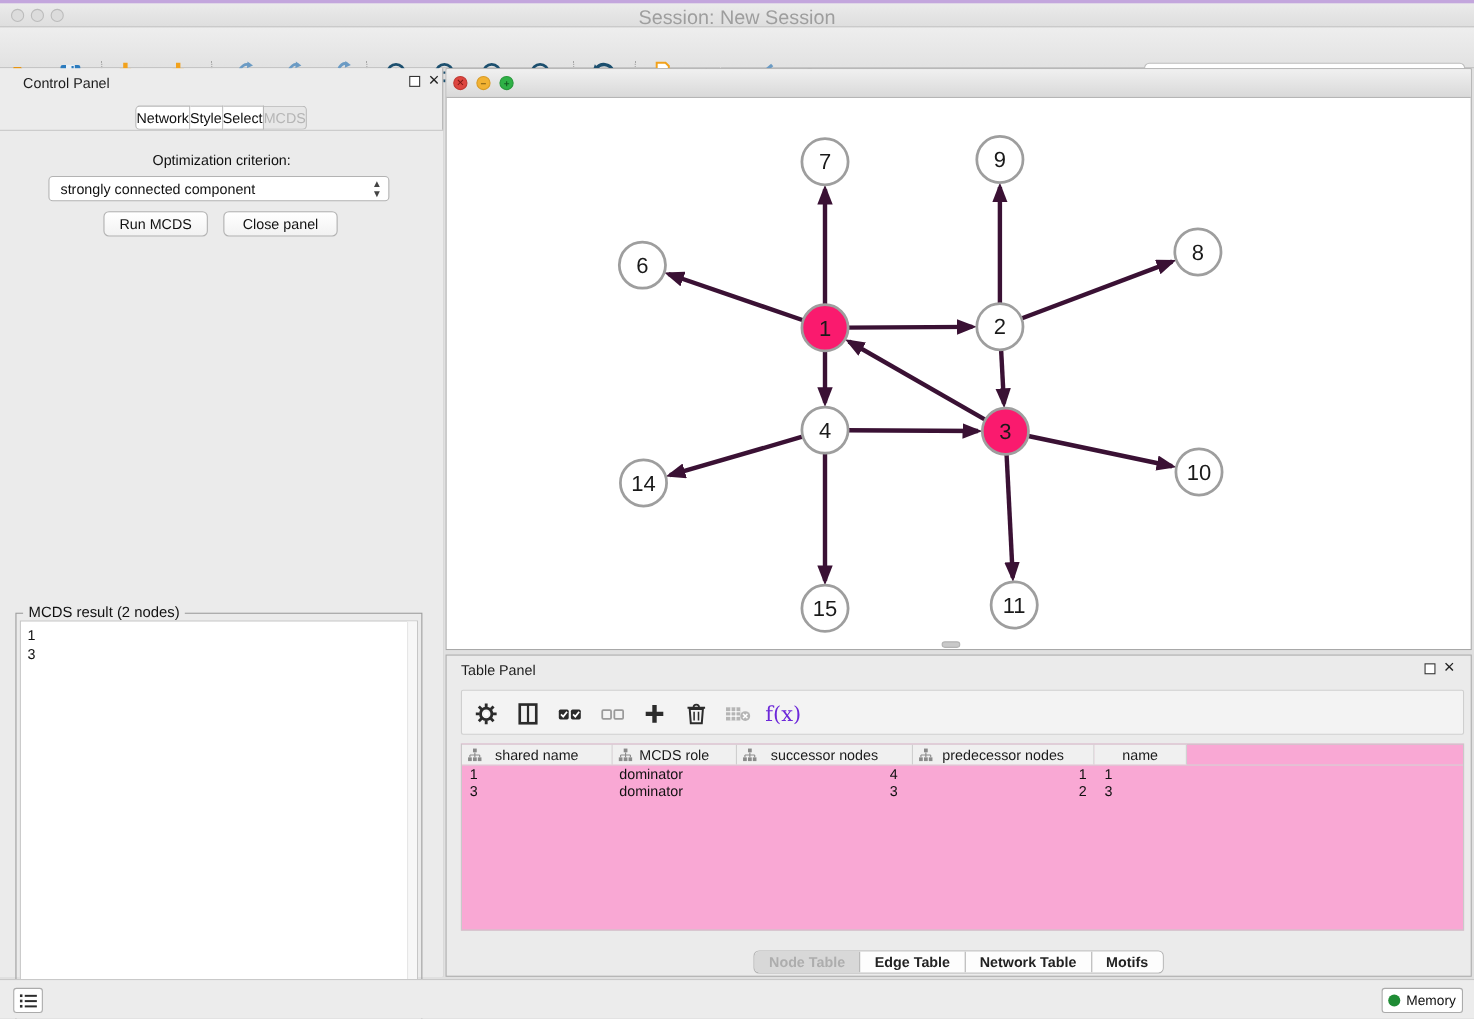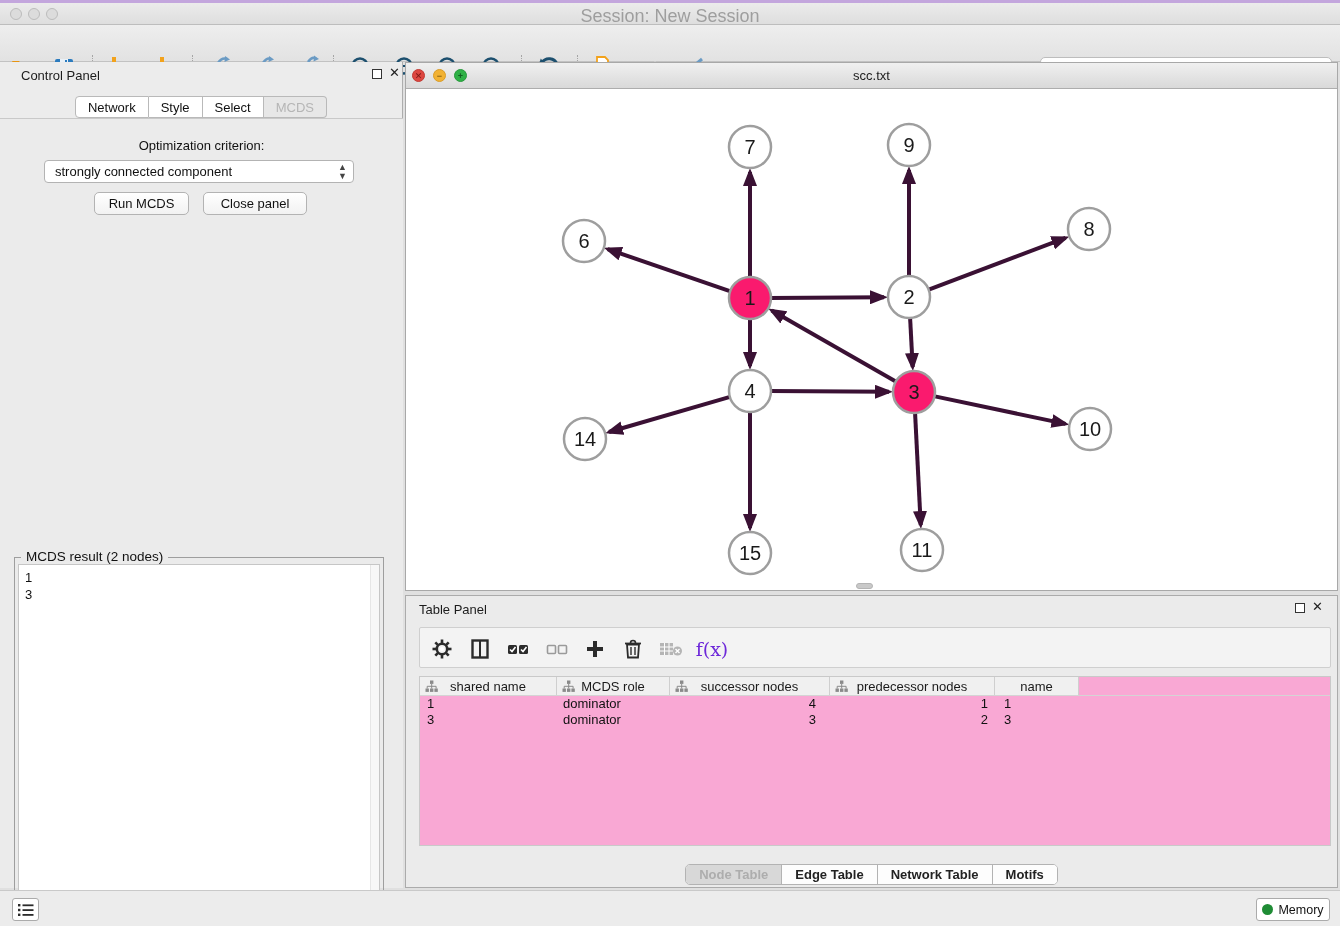--- a/index.html
+++ b/index.html
@@ -20,21 +20,21 @@
   #search-field { position:absolute; left:1040px; top:32px; width:292px; height:23px; background:#fff; border:1px solid #bdbdbd; border-radius:5px; display:flex; align-items:center; padding-left:6px; }
   #search-field input { border:none; outline:none; flex:1; font-size:13px; background:transparent; font-family:inherit; }
 
   
   #control-panel { left:0; top:62px; width:403px; height:826px; background:#ececec; border-right:1px solid #adadad; }
   #cp-header { position:absolute; left:11px; top:0; width:100%; height:26px; }
   #cp-title { position:absolute; left:10px; top:6px; font-size:13px; color:#1c1c1c; }
   .panel-float { position:absolute; top:7px; width:10px; height:10px; border:1.5px solid #333; background:#fff; }
   .panel-close { position:absolute; top:4px; font-size:13px; font-weight:bold; color:#222; line-height:14px; }
   #cp-tabs { position:absolute; left:0; top:34px; width:100%; height:22px; display:flex; justify-content:center; }
-  .cp-tab { height:22px; padding:0 12px; background:#fff; border:1px solid #b9b9b9; border-left:none; font-size:13px; color:#111; display:flex; align-items:center; }
+  .cp-tab { height:22px; padding:0 0; background:#fff; border:1px solid #b9b9b9; border-left:none; font-size:13px; color:#111; display:flex; align-items:center; }
   .cp-tab:first-child { border-left:1px solid #b9b9b9; border-radius:4px 0 0 4px; }
   .cp-tab.selected { background:#e7e7e7; color:#b5b5b5; border-radius:0 4px 4px 0; }
   #cp-body { position:absolute; left:0; top:56px; width:403px; height:770px; border-top:1px solid #c9c9c9; background:#ebebeb; }
   #opt-label { position:absolute; left:0; top:19px; width:100%; text-align:center; font-size:13px; color:#111; }
   #criterion-select { position:absolute; left:44px; top:41px; width:310px; height:23px; background:#fff; border:1px solid #b3b3b3; border-radius:4px; font-size:13px; color:#111; display:flex; align-items:center; padding-left:10px; }
   #criterion-select .stepper { position:absolute; right:6px; top:2px; font-size:9px; line-height:9px; color:#444; text-align:center; }
   .cp-btn { position:absolute; top:73px; height:23px; background:linear-gradient(#ffffff,#f2f2f2); border:1px solid #b3b3b3; border-radius:5px; font-size:13px; color:#111; display:flex; align-items:center; justify-content:center; }
   #run-btn { left:94px; width:95px; }
   #close-btn { left:203px; width:104px; }
   #result-group { position:absolute; left:14px; top:438px; width:370px; height:372px; border:1px solid #9e9e9e; }
@@ -273,21 +273,20 @@
       </div>
     </div>
   </div>
 </div>
 
 <div id="network-window" class="abs">
   <div id="nw-titlebar">
     <span class="light" id="light-close">✕</span>
     <span class="light" id="light-min">−</span>
     <span class="light" id="light-max">+</span>
-    <div id="nw-title">scc.txt</div>
   </div>
   <svg id="graph-svg" width="931" height="501">
       <defs>
         <marker id="arrow" markerUnits="userSpaceOnUse" markerWidth="18" markerHeight="14" refX="14" refY="7" orient="auto">
           <path d="M0,0 L18,7 L0,14 Z" fill="#3A1134"></path>
         </marker>
       </defs>
       <line x1="344" y1="190" x2="344" y2="83" stroke="#3A1134" stroke-width="4" marker-end="url(#arrow)"></line>
       <line x1="326.0298756471126" y1="202.82953561376758" x2="201.64490046432553" y2="160.11903208714793" stroke="#3A1134" stroke-width="4" marker-end="url(#arrow)"></line>
       <line x1="362.99962423487295" y1="208.88050550795677" x2="478.00049442779874" y2="208.1572295947937" stroke="#3A1134" stroke-width="4" marker-end="url(#arrow)"></line>

